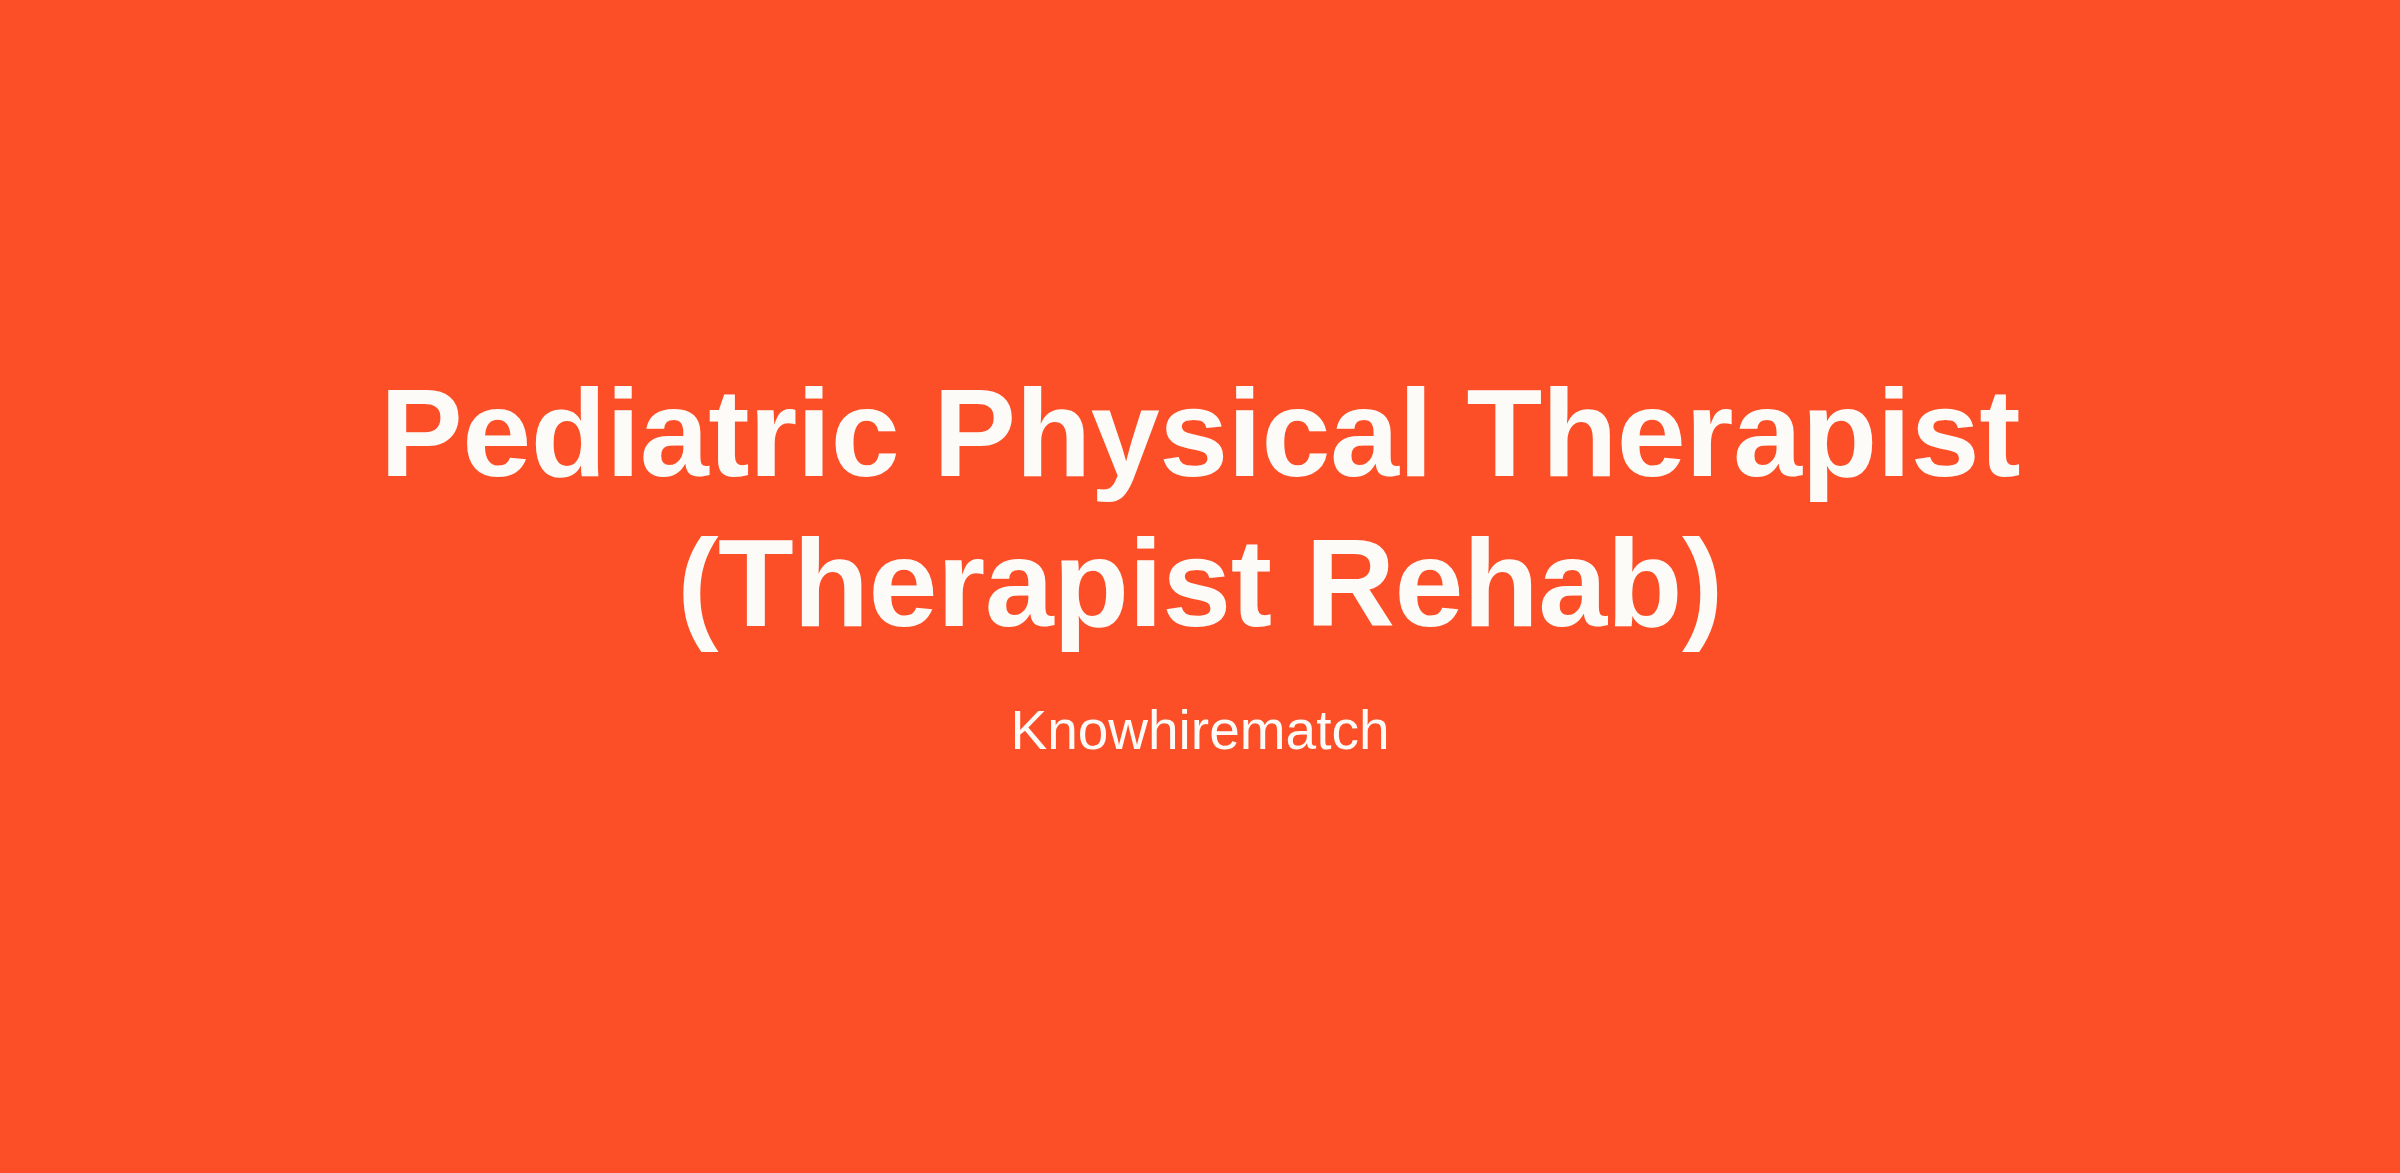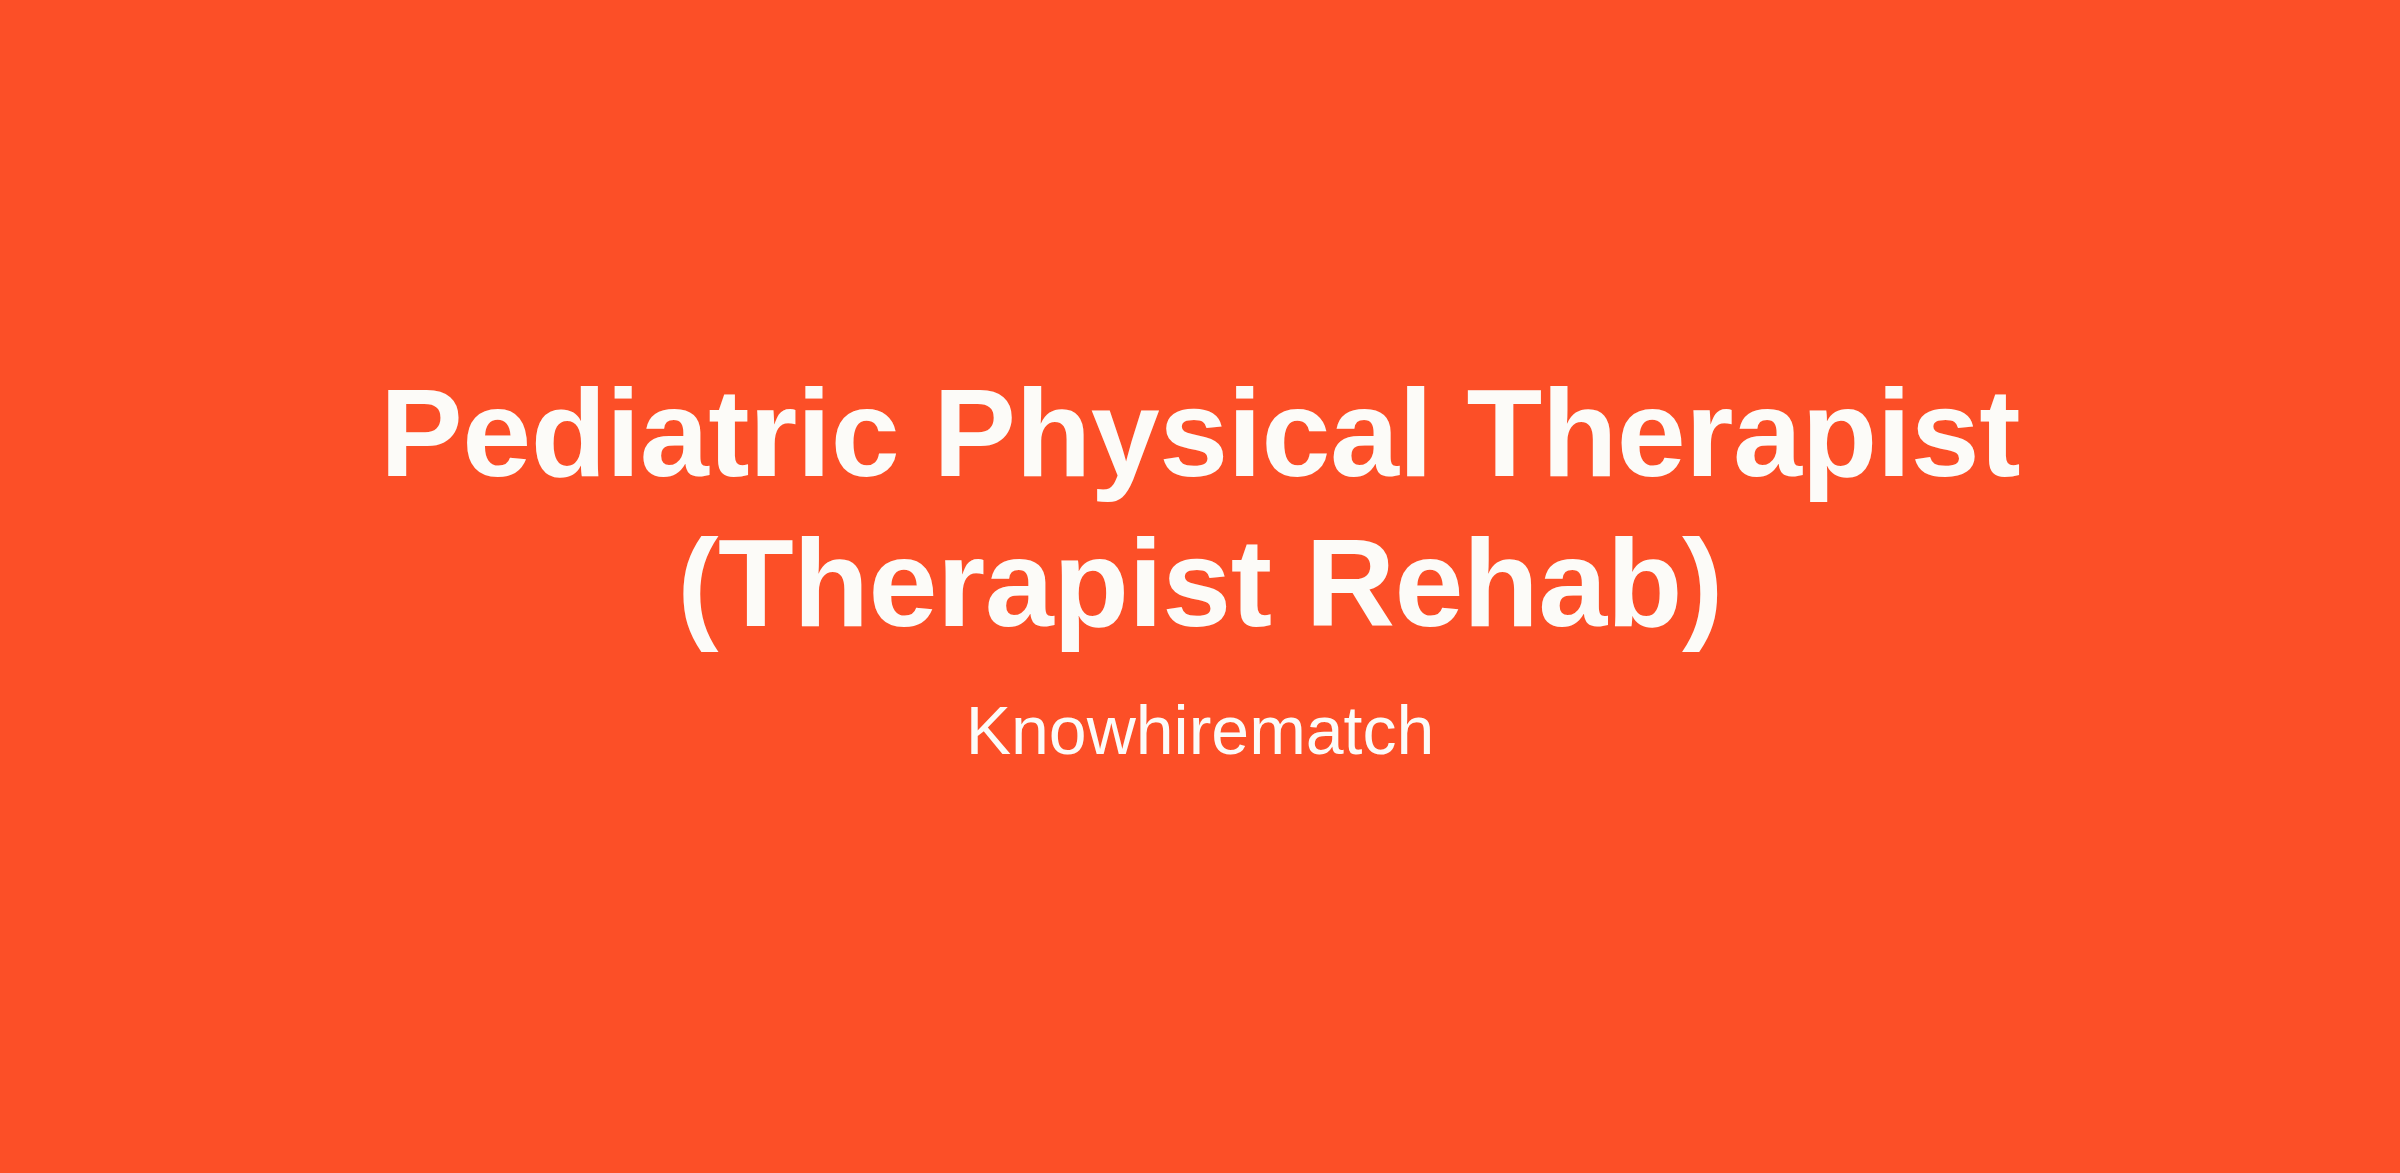--- a/index.html
+++ b/index.html
@@ -55,21 +55,21 @@
     display: block;
   }
 
   #company-name {
     margin: 0;
     padding: 0;
     margin-top: 26px;
     color: #FCFBF8;
     font-family: "Liberation Sans", sans-serif;
     font-weight: 400;
-    font-size: 68px;
+    font-size: 55px;
     line-height: 92px;
     letter-spacing: 0px;
     text-align: center;
   }
 </style>
 </head>
 <body>
 
 <div id="banner" style="background: rgb(252, 79, 39);">
 

